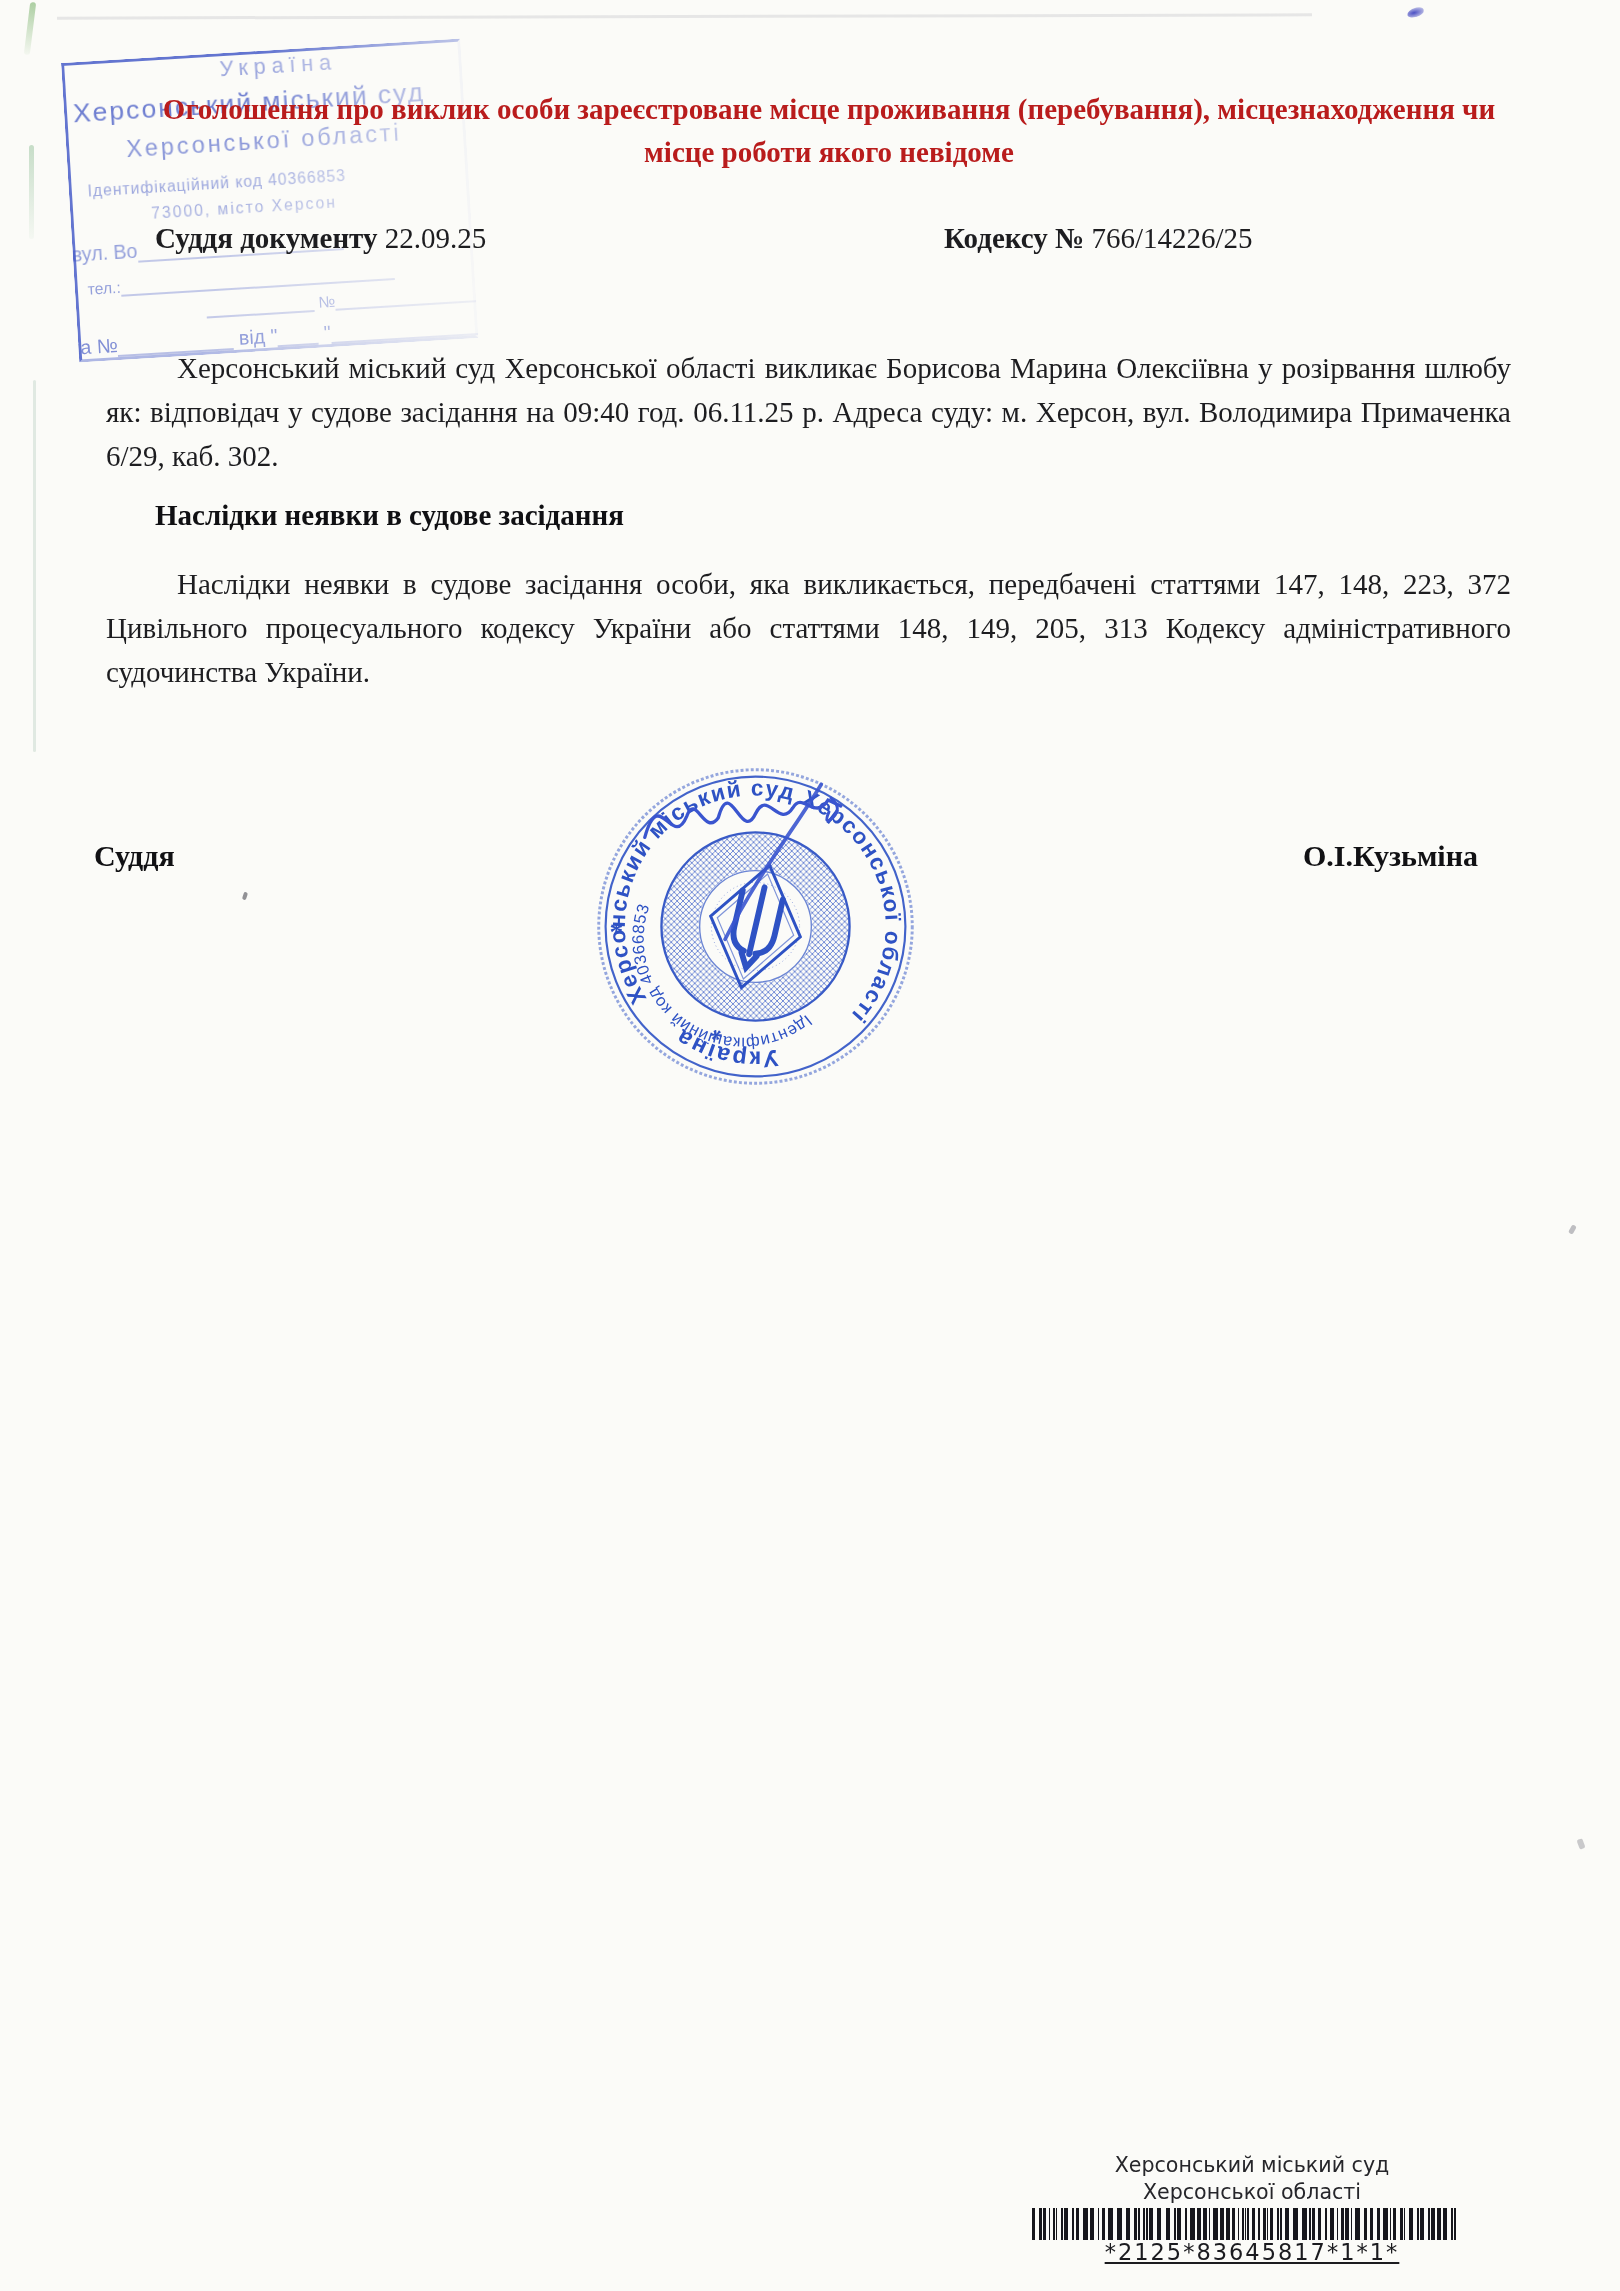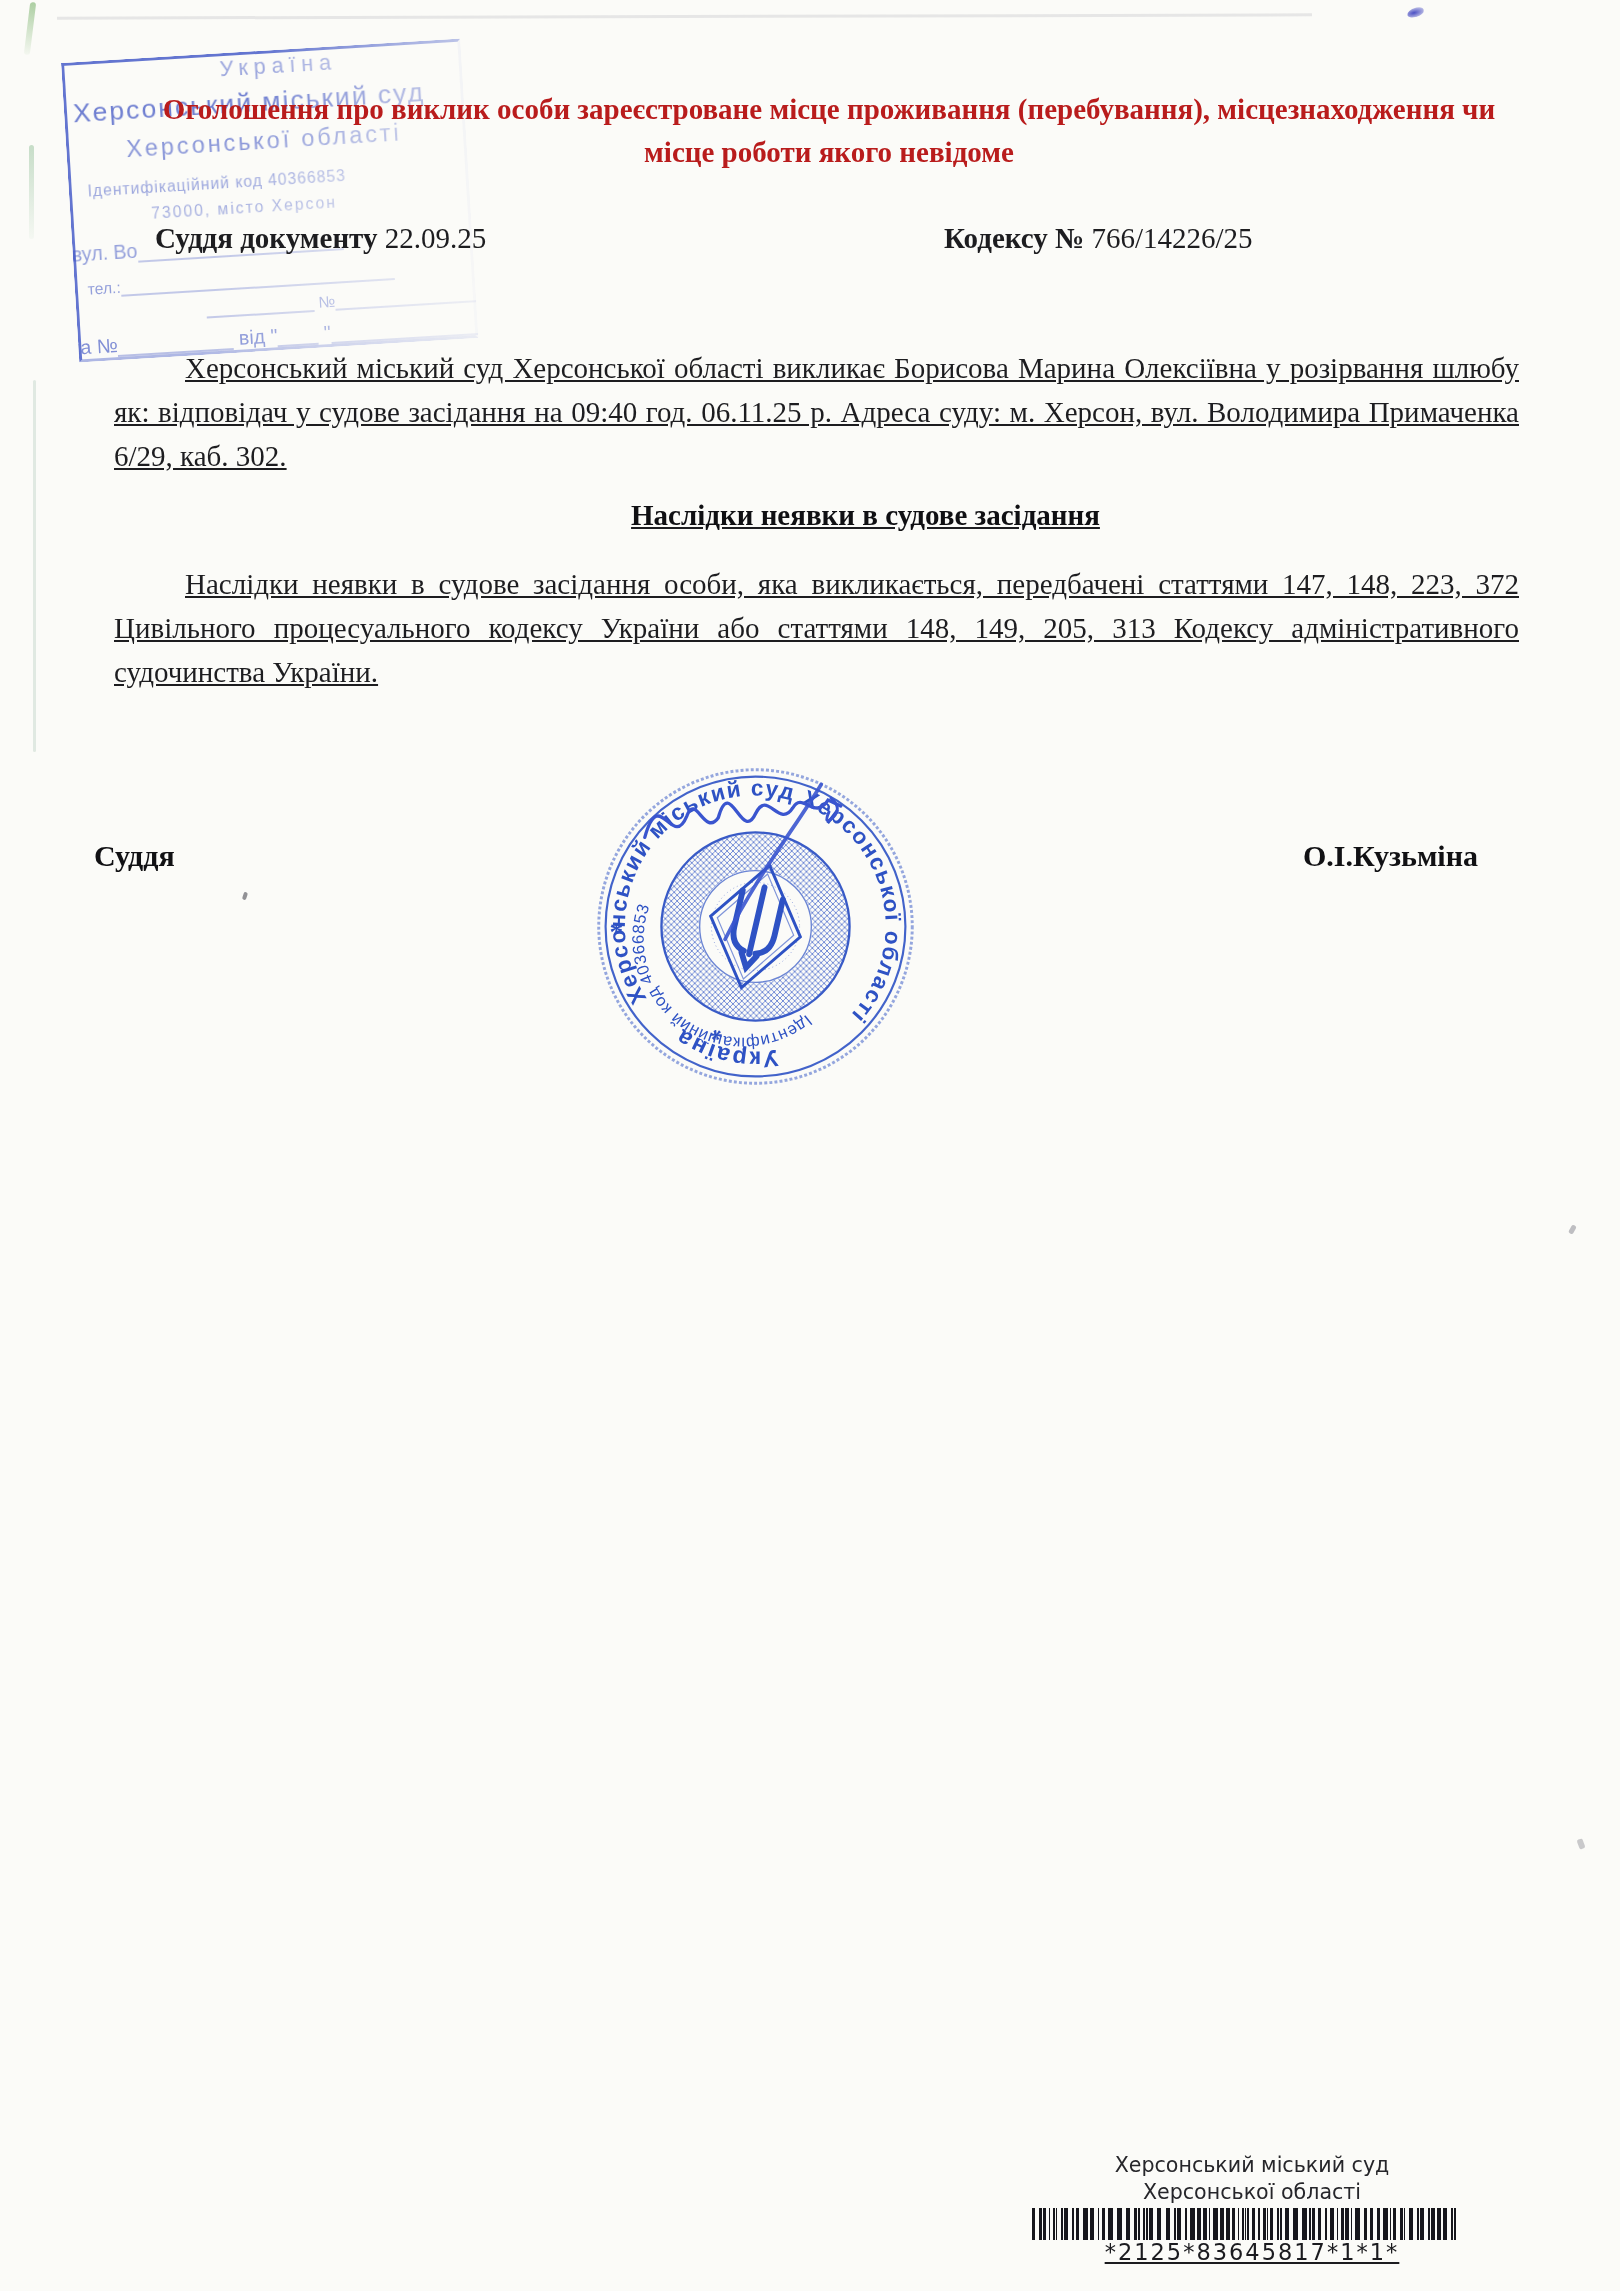--- a/index.html
+++ b/index.html
@@ -46,26 +46,26 @@
   
   .doc-title{
     position:absolute;left:147px;top:69px;width:1364px;z-index:2;
     text-align:center;font-weight:bold;font-size:29px;line-height:43px;color:#b91c1c;
   }
   .meta-row{position:absolute;left:0;top:222px;width:1620px;font-size:29px;z-index:2;}
   .meta-date{position:absolute;left:155px;white-space:nowrap;}
   .meta-case{position:absolute;left:944px;white-space:nowrap;}
   .b{font-weight:bold;}
 
-  .content{position:absolute;left:114px;top:346px;width:1405px;z-index:2;font-size:29px;line-height:44px;text-decoration:underline;}
+  .content{position:absolute;left:106px;top:346px;width:1405px;z-index:2;font-size:29px;line-height:44px;}
   .content p{margin:0;text-align:justify;}
   .p-summons{text-indent:71px;}
   .p-evidence{text-indent:17.6px;}
   .section-heading{
-    margin:15.7px 0 0 0;font-size:29px;line-height:43px;font-weight:bold;text-align:center;
+    margin:15.7px 0 0 0;font-size:29px;line-height:43px;font-weight:bold;text-align:left;
     position:relative;left:49px;color:#101013;
   }
   .p-cons1{margin-top:25.5px !important;text-indent:71px;}
   .p-cons2{text-indent:71px;}
 
   .signature-row{
     position:absolute;left:94px;top:839px;width:1384px;z-index:2;
     display:flex;justify-content:space-between;font-size:30px;font-weight:bold;color:#111114;
   }
 

